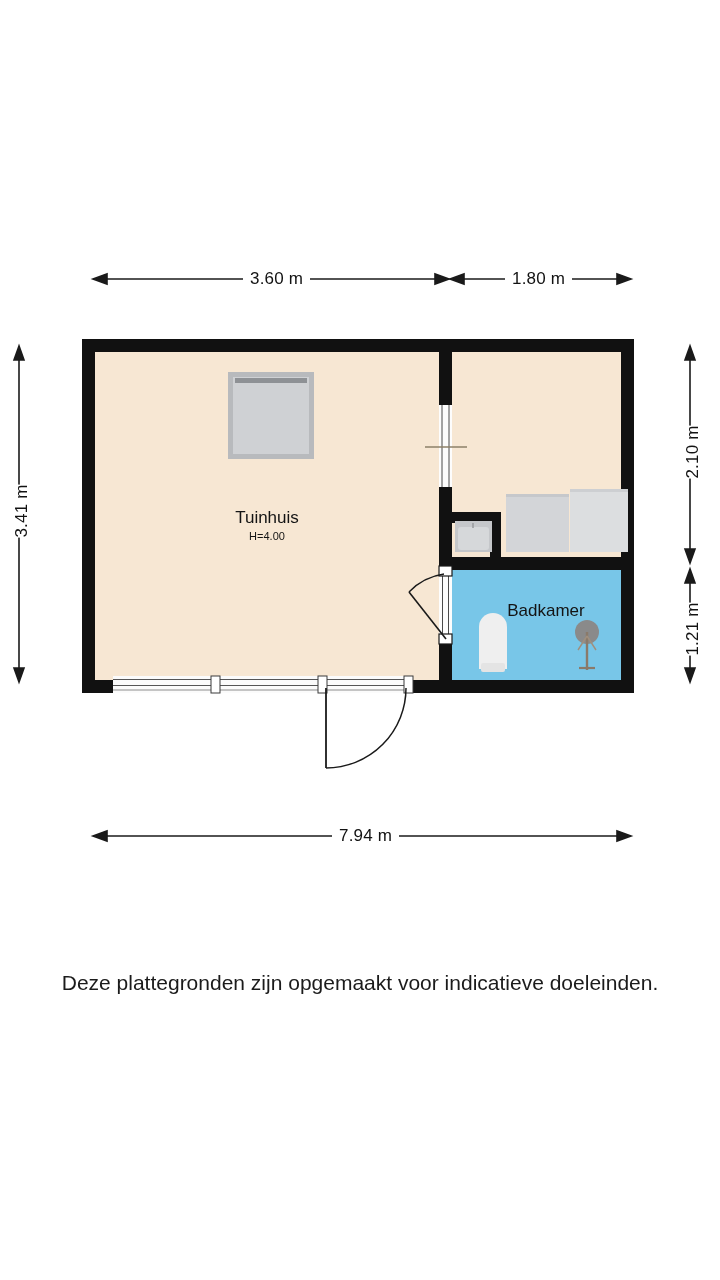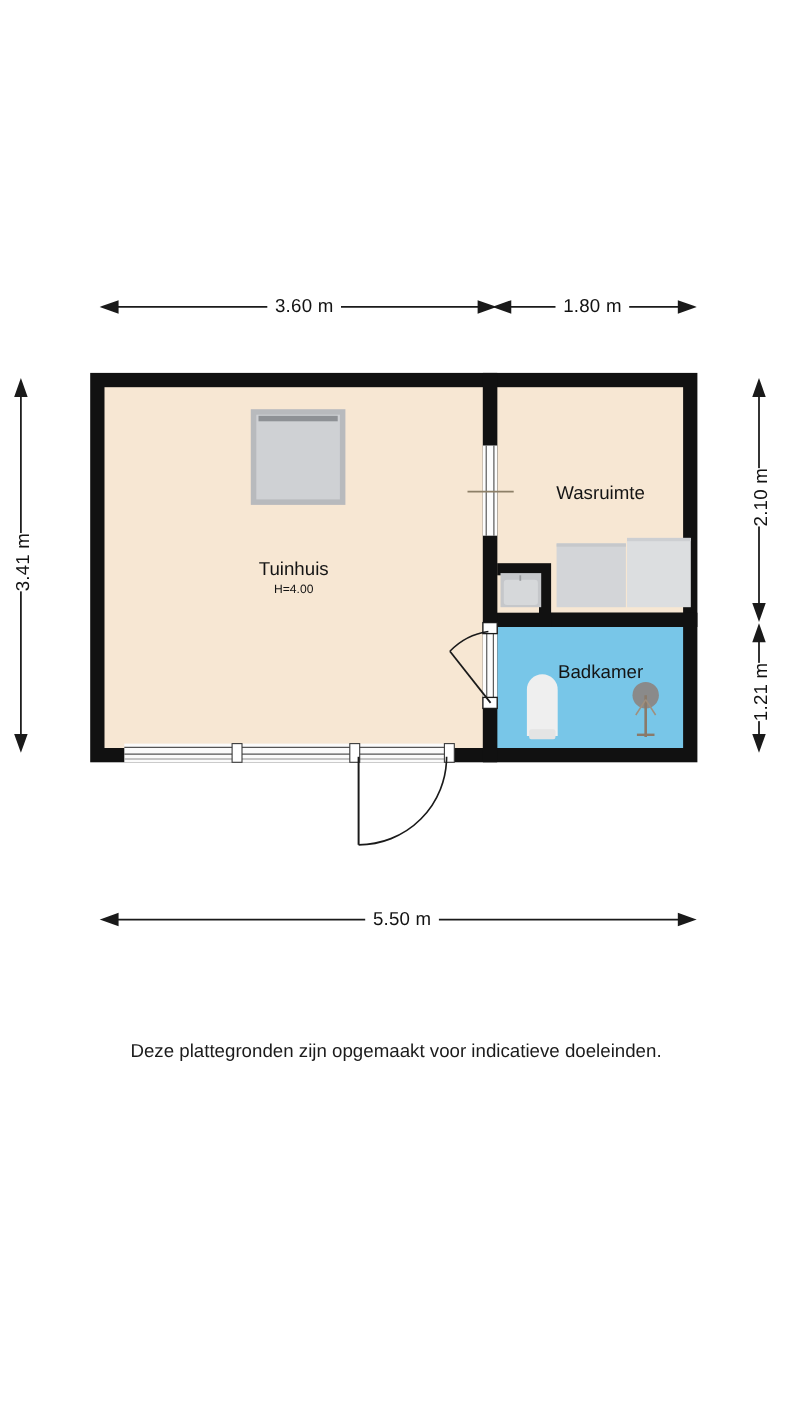--- a/index.html
+++ b/index.html
@@ -51,25 +51,25 @@
   }
   .room-label .height {
     font-size: 11px;
     display: block;
   }
 
   
   #footer-note {
     position: absolute;
     left: 0;
-    top: 944px;
+    top: 968px;
     width: 720px;
     text-align: center;
     font-family: "Liberation Sans", sans-serif;
-    font-size: 17px;
+    font-size: 21px;
     color: #1b1b1b;
     line-height: 1.47;
   }
   #footer-note span { display: block; }
 
   svg { display: block; }
 </style>
 </head>
 <body>
 
@@ -210,30 +210,27 @@
   <div class="dim-label" style="left:243px; top:269px; padding:0 7px;">3.60 m</div>
 
   <div class="dim-label" style="left:505px; top:269px; padding:0 7px;">1.80 m</div>
 
   <div class="dim-label vert" style="left:-5px; top:495px; padding:6px 0; transform:rotate(-90deg);">3.41 m</div>
 
   <div class="dim-label vert" style="left:666px; top:436px; padding:6px 0; transform:rotate(-90deg);">2.10 m</div>
 
   <div class="dim-label vert" style="left:666px; top:613px; padding:6px 0; transform:rotate(-90deg);">1.21 m</div>
 
-  <div class="dim-label" style="left:332px; top:826px; padding:0 7px;">5.50 m</div>
+  <div class="dim-label" style="left:332px; top:826px; padding:0 7px;">7.94 m</div>
 
   <div class="room-label" style="left:192px; top:507px; width:150px;">
     <span class="name">Tuinhuis</span>
     <span class="height">H=4.00</span>
   </div>
 
-  <div class="room-label" style="left:461px; top:438px; width:170px;">
-    <span class="name">Wasruimte</span>
-  </div>
 
   <div class="room-label" style="left:461px; top:600px; width:170px;">
     <span class="name">Badkamer</span>
   </div>
 
   <div id="footer-note">
     <span>Deze plattegronden zijn opgemaakt voor indicatieve doeleinden.</span>
   </div>
 
 </div>

